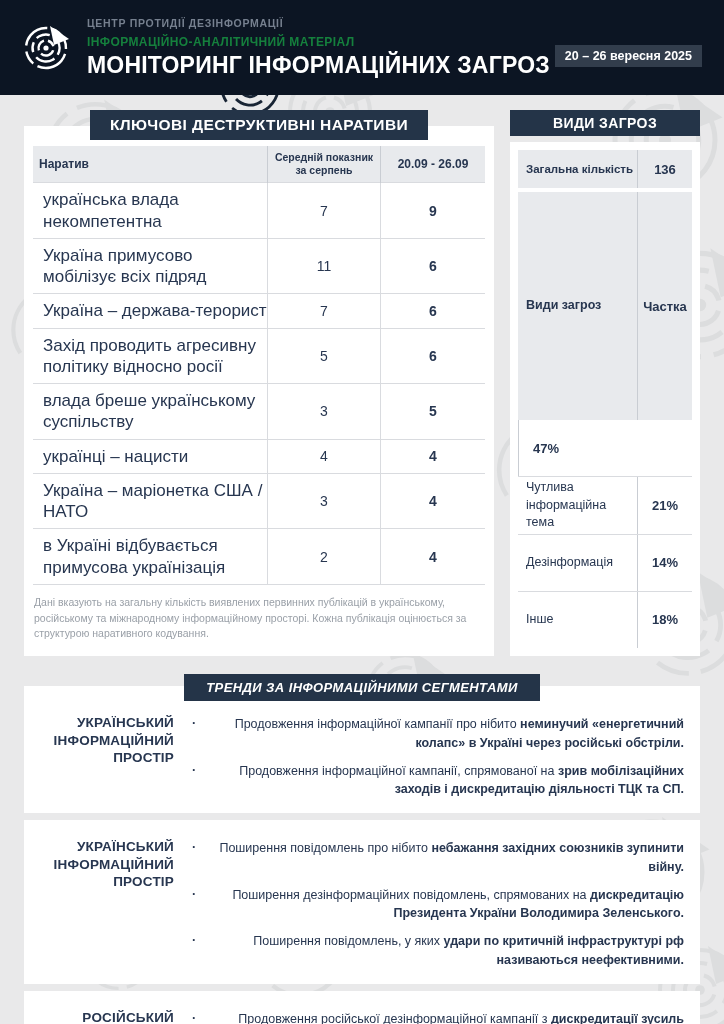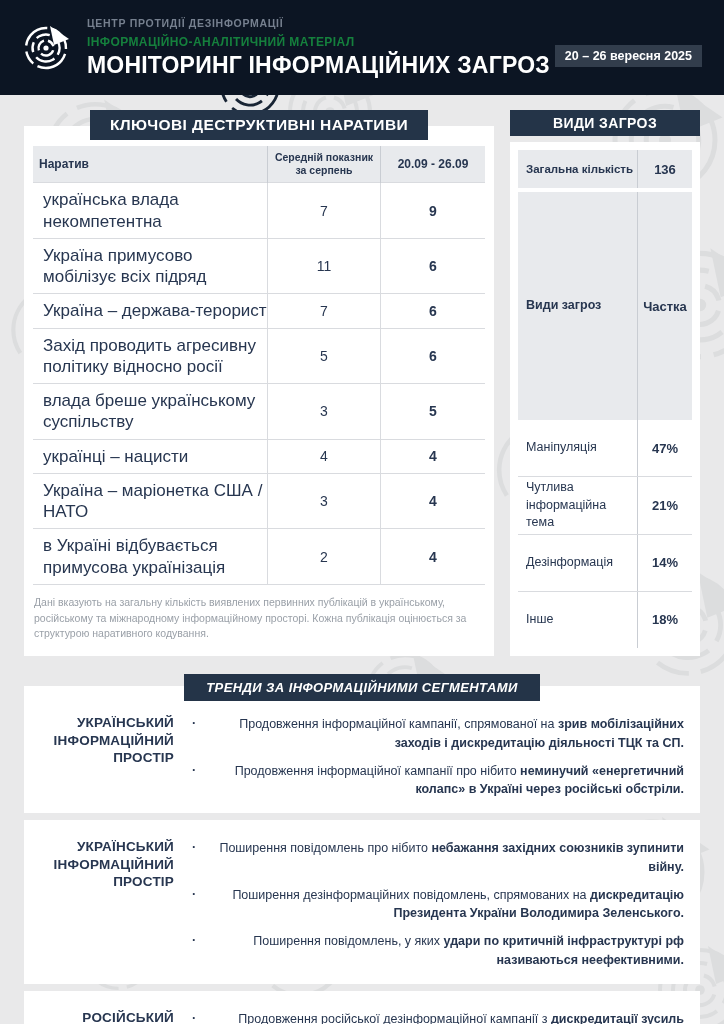--- a/index.html
+++ b/index.html
@@ -335,21 +335,20 @@
             <div class="tt-total-label">Загальна кількість</div>
             <div class="tt-total-value">136</div>
           </div>
           <div class="tt-table">
             <div class="tt-row tt-head">
               <div class="tt-label">Види загроз</div>
               <div class="tt-value">Частка</div>
             </div>
             <div class="tt-body">
                 <div class="tt-row">
-                  <div class="tt-label">Маніпуляція</div>
                   <div class="tt-value">47%</div>
                 </div>
                 <div class="tt-row">
                   <div class="tt-label">Чутлива інформаційна тема</div>
                   <div class="tt-value">21%</div>
                 </div>
                 <div class="tt-row">
                   <div class="tt-label">Дезінформація</div>
                   <div class="tt-value">14%</div>
                 </div>
@@ -361,22 +360,22 @@
           </div>
         </div>
       </aside>
     </div>
 
     <div class="box-title trends-title">ТРЕНДИ ЗА ІНФОРМАЦІЙНИМИ СЕГМЕНТАМИ</div>
     <div>
         <div class="card trend-card first">
           <div class="trend-heading">УКРАЇНСЬКИЙ ІНФОРМАЦІЙНИЙ ПРОСТІР</div>
           <div class="trend-bullets">
+            <div class="bullet"><span>Продовження інформаційної кампанії про нібито </span><span class="b">неминучий «енергетичний колапс» в Україні через російські обстріли.</span></div>
             <div class="bullet"><span>Продовження інформаційної кампанії, спрямованої на </span><span class="b">зрив мобілізаційних заходів і дискредитацію діяльності ТЦК та СП.</span></div>
-            <div class="bullet"><span>Продовження інформаційної кампанії про нібито </span><span class="b">неминучий «енергетичний колапс» в Україні через російські обстріли.</span></div>
           </div>
         </div>
         <div class="card trend-card">
           <div class="trend-heading">УКРАЇНСЬКИЙ ІНФОРМАЦІЙНИЙ ПРОСТІР</div>
           <div class="trend-bullets">
             <div class="bullet"><span>Поширення повідомлень про нібито </span><span class="b">небажання західних союзників зупинити війну.</span></div>
             <div class="bullet"><span>Поширення дезінформаційних повідомлень, спрямованих на </span><span class="b">дискредитацію Президента України Володимира Зеленського.</span></div>
             <div class="bullet"><span>Поширення повідомлень, у яких </span><span class="b">удари по критичній інфраструктурі рф називаються неефективними.</span></div>
           </div>
         </div>

